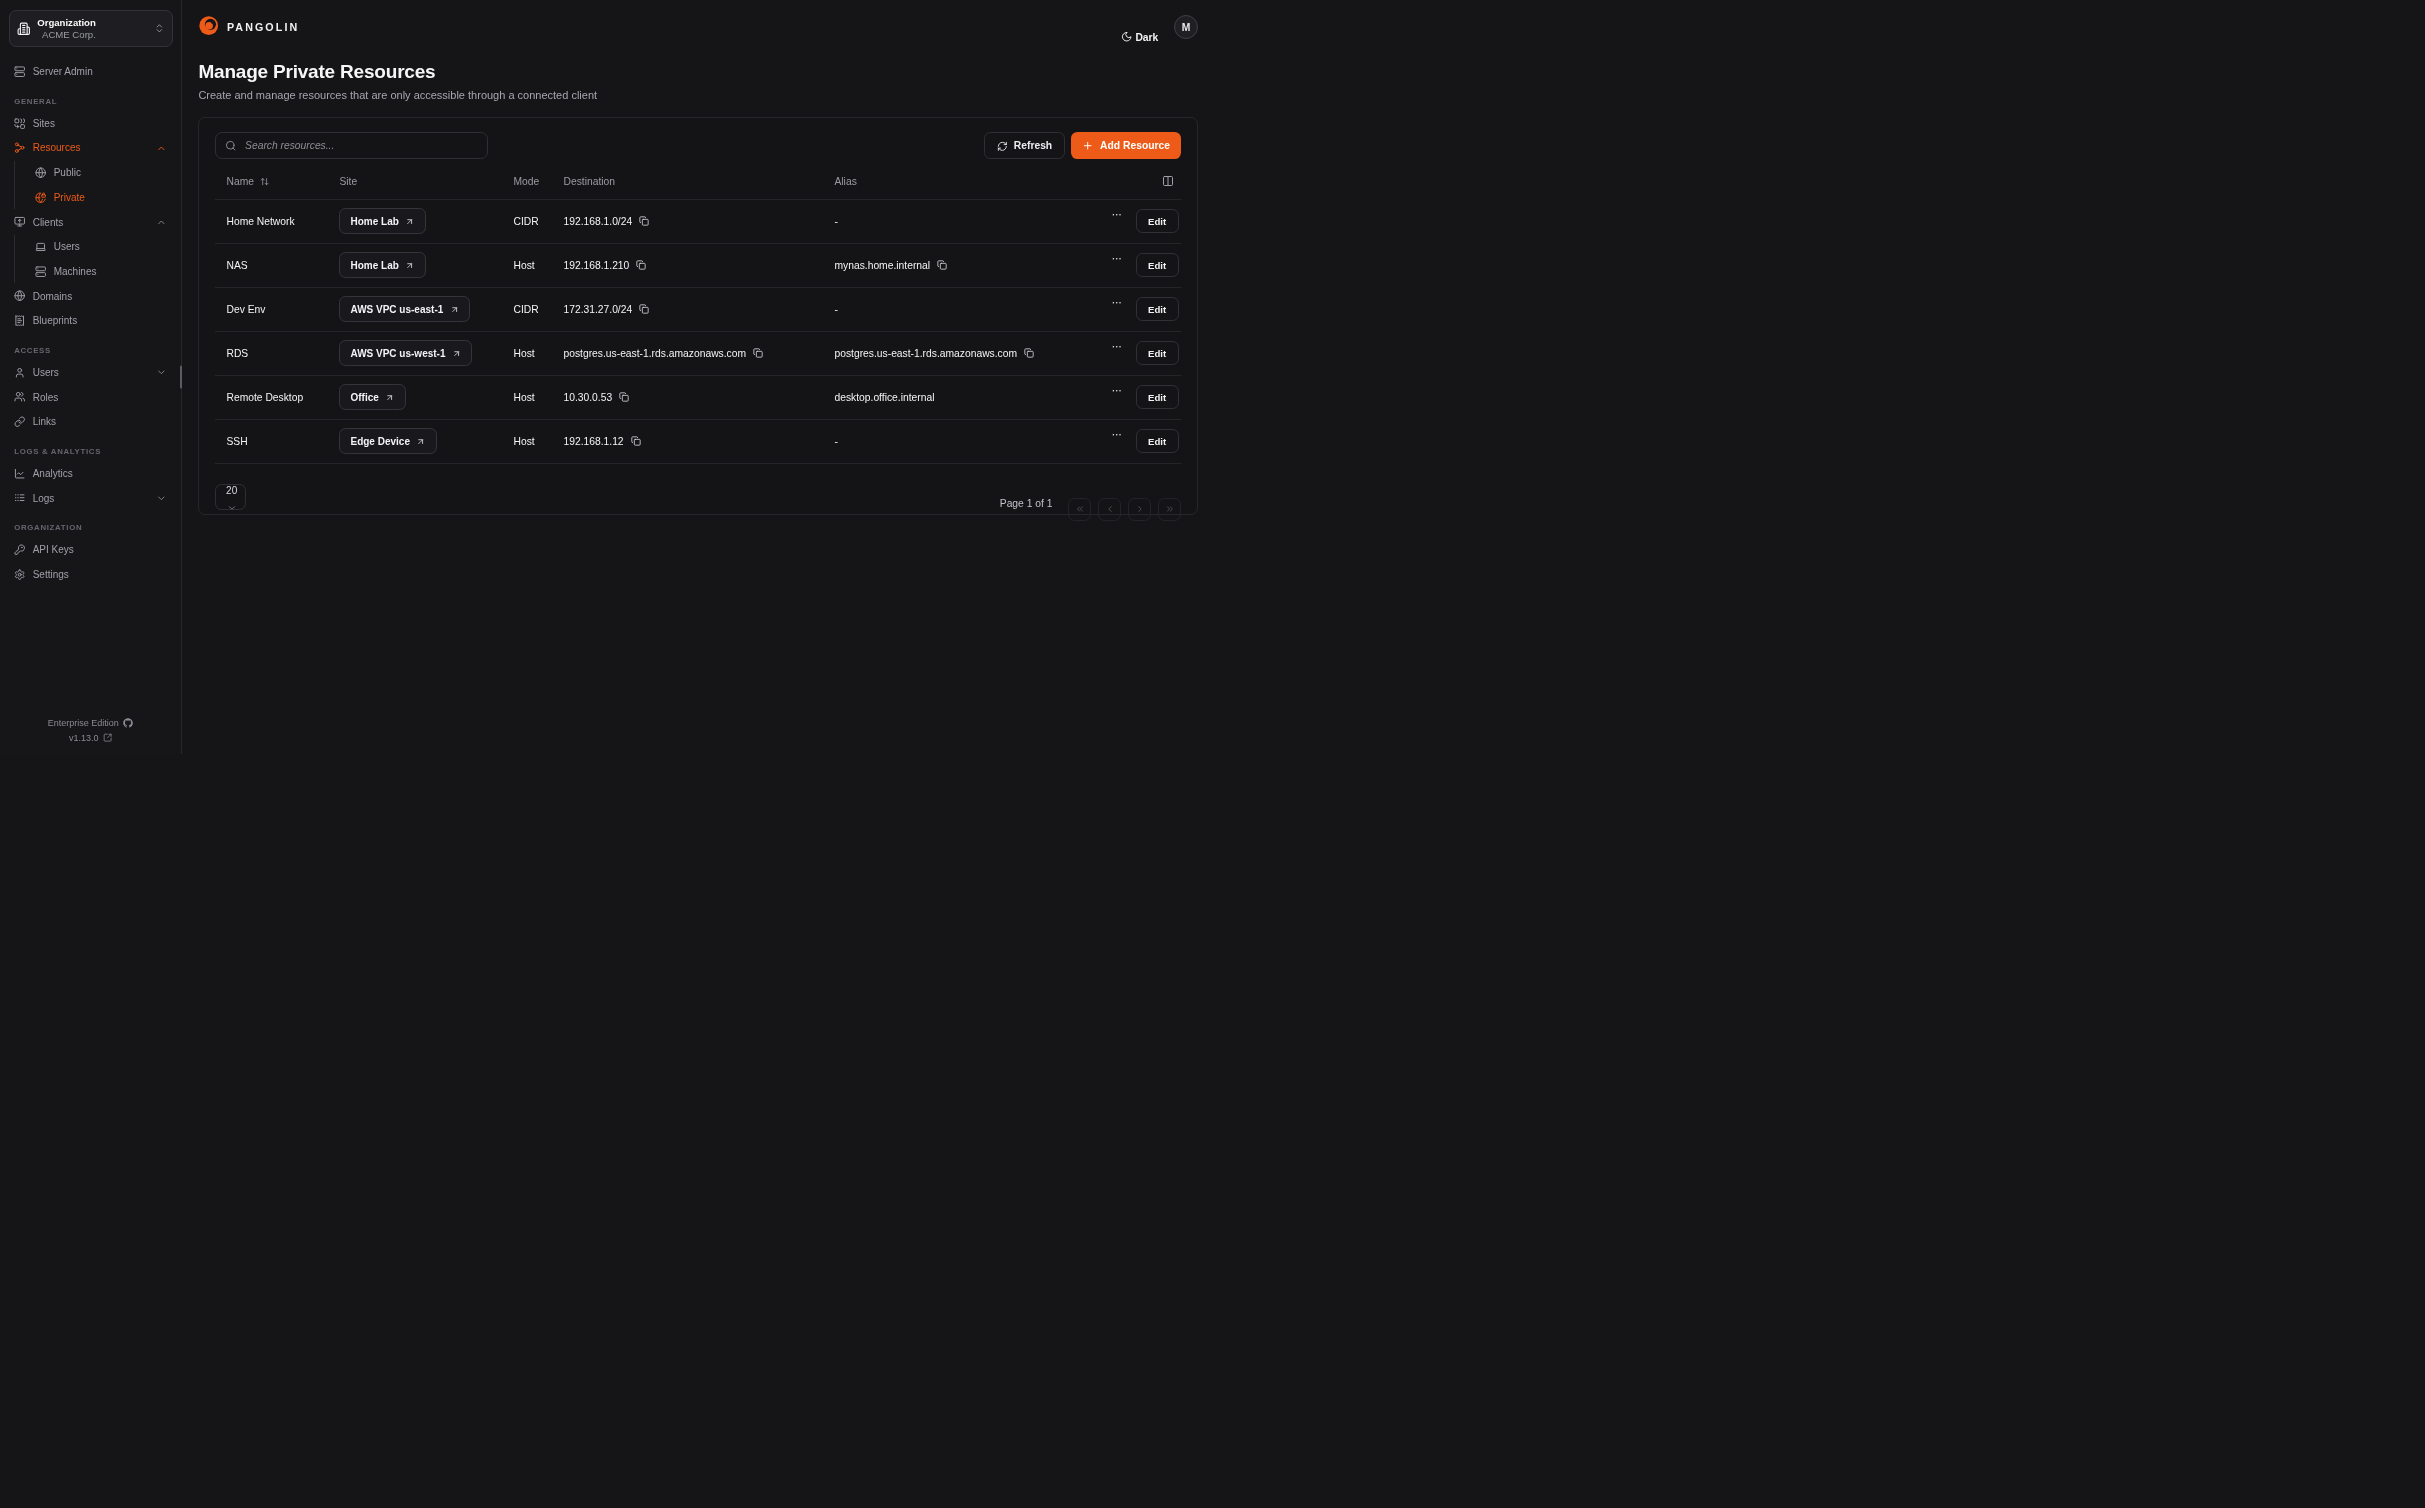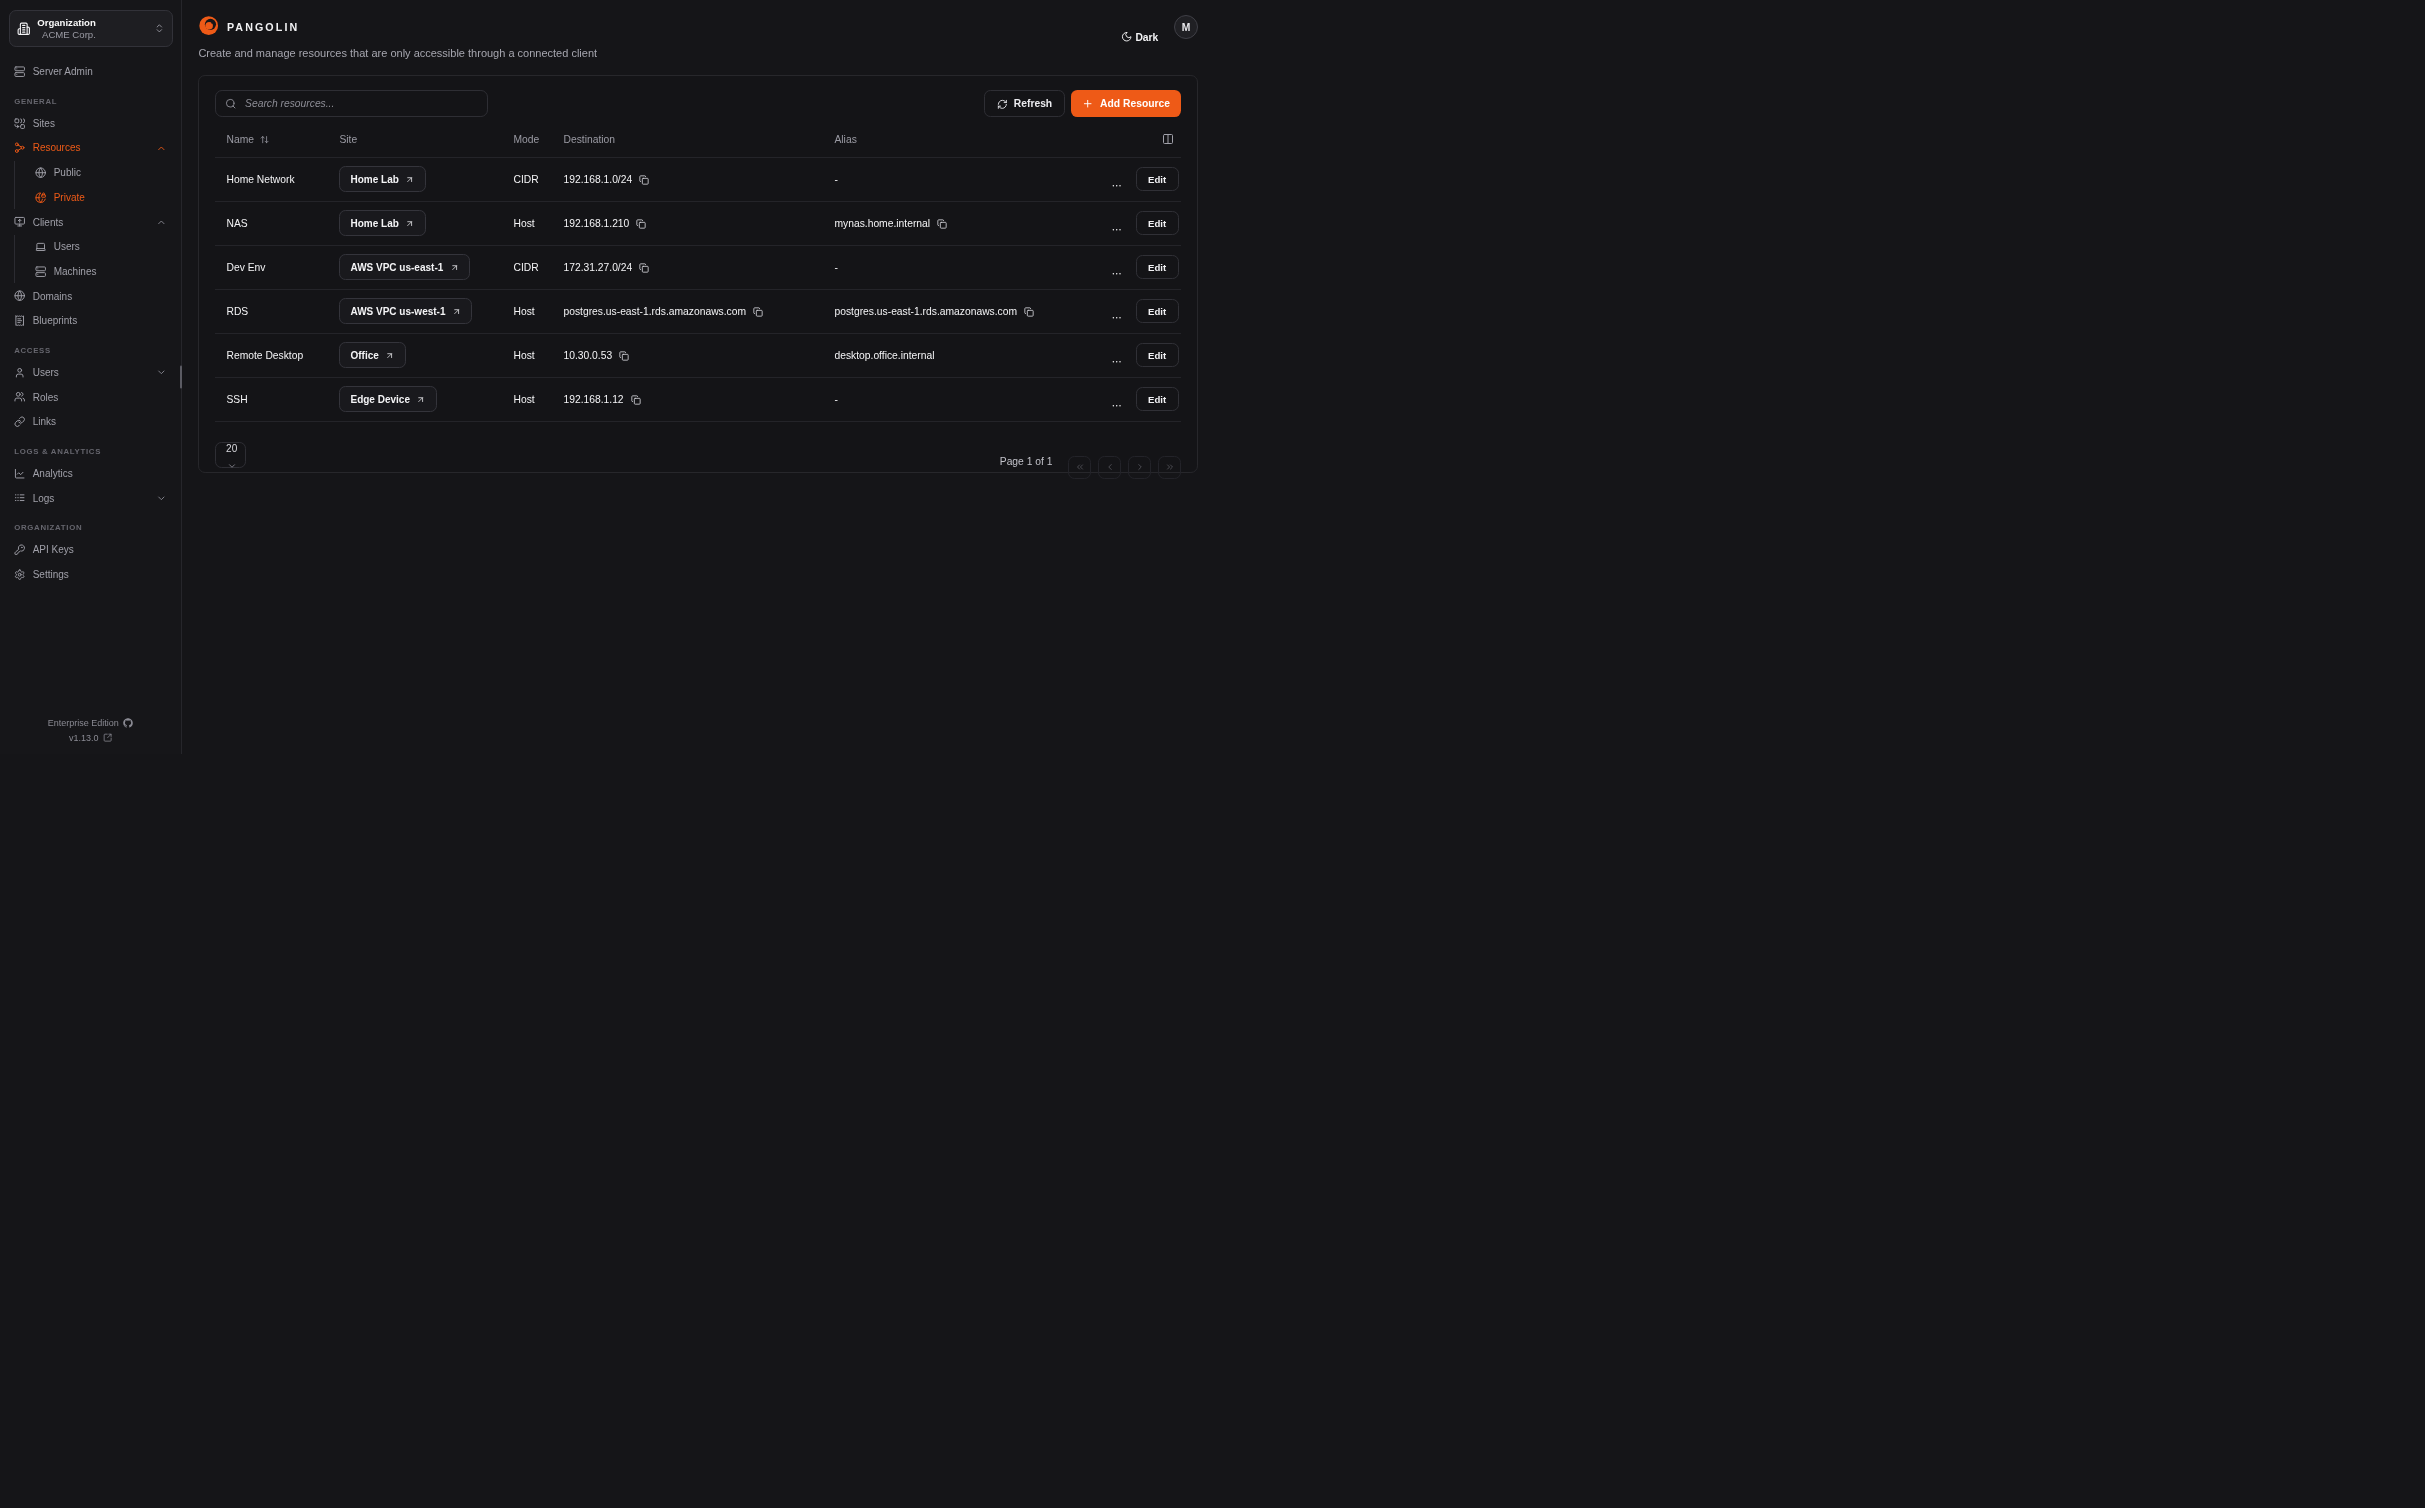--- a/index.html
+++ b/index.html
@@ -95,21 +95,21 @@
   .btn { height:27px; border-radius:6.4px; display:inline-flex; align-items:center; gap:6.4px;
          font-family:"Liberation Sans", sans-serif; font-size:10.3px; font-weight:600; cursor:pointer; }
   .btn-outline { border:0.7px solid #2e2e34; background:transparent; color:#ececf0; padding:0 11.4px; }
   .btn-primary { border:none; background:#ee5a17; color:#ffffff; padding:0 11.4px; }
 
   .tgrid { display:grid; grid-template-columns:113px 174px 50px 271px 1fr 93px; align-items:center; }
   .thead { height:36px; color:#9b9ba4; font-size:10.3px; border-bottom:0.7px solid #242429; }
   .thead .cell { display:flex; align-items:center; gap:5.7px; padding:0 11.4px; }
   .thead .cell.sortable { cursor:pointer; }
   .trow { height:44px; border-bottom:0.7px solid #242429; font-size:10.3px; color:#f4f4f6; }
-  .trow .cell { display:flex; align-items:flex-end; padding:0 11.4px; min-width:0; }
+  .trow .cell { display:flex; align-items:flex-start; padding:0 11.4px; min-width:0; }
   .cell.actions { justify-content:flex-end; gap:13px; padding-right:2.8px; }
   .cell.head-actions { justify-content:flex-end; color:#a0a0a9; padding-right:7.1px; cursor:pointer; }
 
   .site-chip {
     display:inline-flex; align-items:center; gap:6.4px; height:26px; padding:0 10px;
     background:#19191d; border:0.7px solid #34343b; border-radius:6.4px;
     font-size:10px; font-weight:600; color:#f4f4f6; cursor:pointer; white-space:nowrap;
   }
   .site-chip .arrow { color:#e8e8ec; }
   .copy-btn { margin-left:7.1px; color:#d6d6dc; cursor:pointer; flex:0 0 auto; background:none; border:none; padding:0; }
@@ -552,20 +552,21 @@
               </svg>
             </span>
           <span>Dark</span>
         </div>
         <div class="avatar">
           <span>M</span>
         </div>
       </div>
     </div>
 
+    <h1 class="page-title">Manage Private Resources</h1>
     <p class="page-subtitle">Create and manage resources that are only accessible through a connected client</p>
 
     <section class="card">
 
       <div class="toolbar">
         <div class="search-box">
           <span>
               <svg class="i" width="11.4" height="11.4" viewBox="0 0 16 16">
                 <use href="#ic-search"></use>
               </svg>

